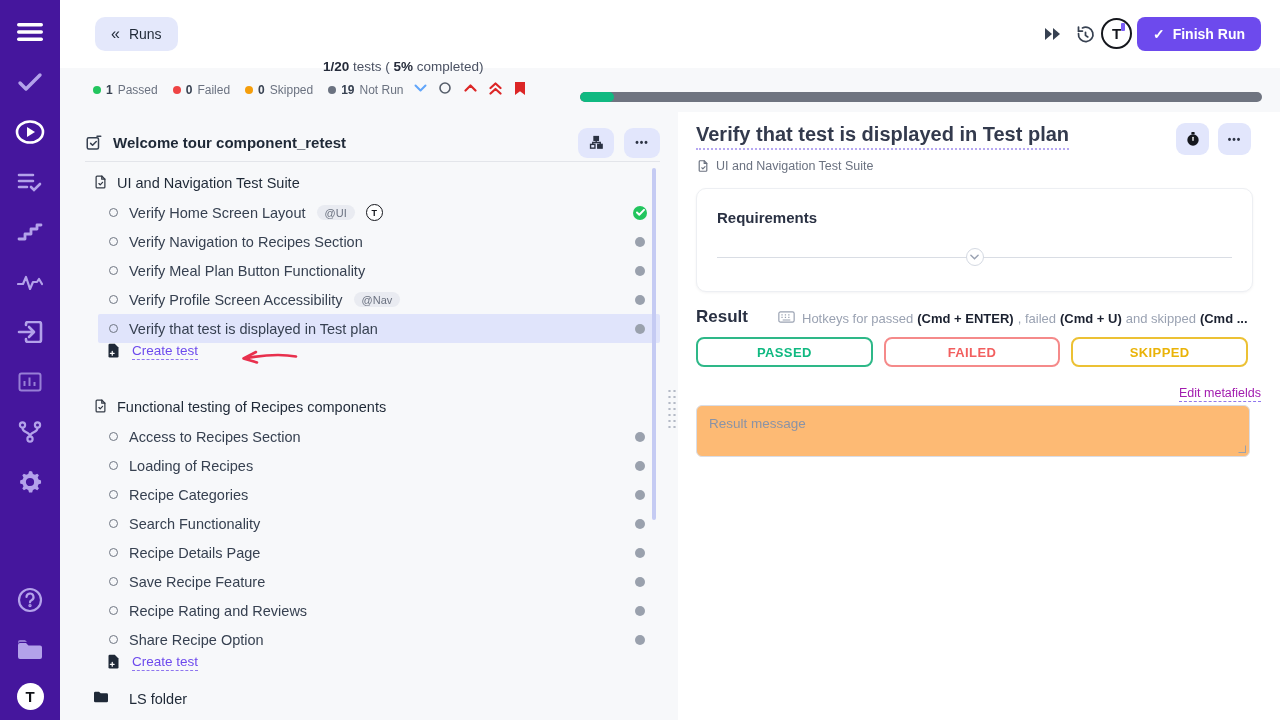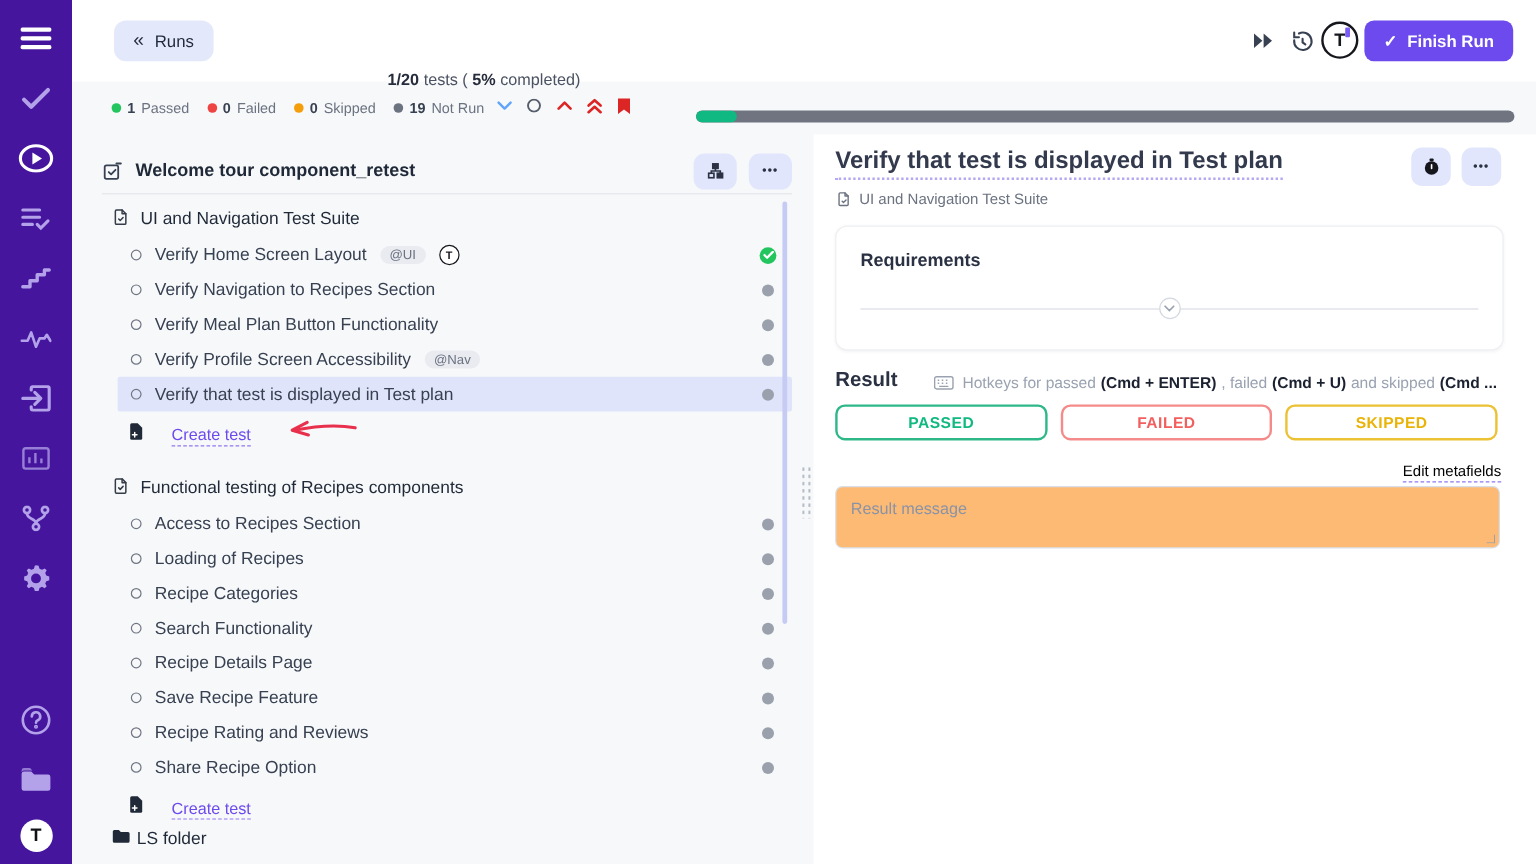--- a/index.html
+++ b/index.html
@@ -46,46 +46,46 @@
   .tree-hr { position:absolute; left:85px; width:575px; top:161px; height:1px; background:#e3e5ea; }
   .tree { position:absolute; left:85px; top:168px; width:575px; bottom:0; overflow:hidden; }
   .s-row { height:30px; display:flex; align-items:center; gap:9px; padding-left:8px; font-size:14.5px; color:#1f2937; cursor:pointer; }
   .t-row { height:29px; margin-left:13px; display:flex; align-items:center; gap:11px; padding-left:11px; font-size:14.5px; color:#374151; position:relative; cursor:pointer; border-radius:2px; }
   .t-row.sel { background:#e0e4fb; }
   .t-circle { width:9px; height:9px; border:1.5px solid #6f7682; border-radius:50%; flex:none; }
   .tag { background:#e9ebf1; color:#6b7280; font-size:11px; padding:1.5px 8px; border-radius:9px; }
   .mini-logo { width:17px; height:17px; border:1.6px solid #14161c; border-radius:50%; background:#fff; display:flex; align-items:center; justify-content:center; font-size:9px; font-weight:900; color:#14161c; }
   .st-dot { position:absolute; right:15px; top:9.5px; width:10px; height:10px; border-radius:50%; background:#9aa1ad; }
   .st-pass { position:absolute; right:13px; top:7.5px; width:14px; height:14px; border-radius:50%; background:#22c55e; display:flex; align-items:center; justify-content:center; }
-  .ct-row { height:29px; margin-left:13px; display:flex; align-items:flex-end; gap:23px; padding-left:9px; position:relative; cursor:pointer; }
+  .ct-row { height:29px; margin-left:13px; display:flex; align-items:flex-start; gap:12px; padding-left:9px; position:relative; cursor:pointer; }
   .ct-row a { font-size:13.5px; color:#6d4aed; text-decoration:none; border-bottom:1.5px dashed #8f76ef; padding-bottom:1px; }
   .ct-row svg.arrow { position:absolute; left:140px; top:6px; }
-  .f-row { height:31px; display:flex; align-items:center; gap:5px; padding-left:8px; font-size:14.5px; color:#1f2937; cursor:pointer; }
+  .f-row { height:31px; display:flex; align-items:center; gap:20px; padding-left:8px; font-size:14.5px; color:#1f2937; cursor:pointer; }
   .partial-badge { background:#e5e7eb; color:#4b5563; font-size:10px; padding:2px 5px; border-radius:7px; transform:translateY(8px); }
   .tree-scrollbar { position:absolute; left:652px; top:168px; width:4px; height:352px; background:#c5cbf3; border-radius:2px; cursor:pointer; }
   .panel-drag { position:absolute; left:667px; top:388px; width:11px; height:44px; background-image:radial-gradient(#b4bac6 1px, rgba(0,0,0,0) 1.2px); background-size:5px 6px; cursor:col-resize; }
 
   
   .detail { position:absolute; left:678px; right:0; top:112px; bottom:0; background:#fff; }
   .d-title { position:absolute; left:18px; top:11px; font-size:20px; font-weight:700; color:#333a4d; }
   .d-title span { border-bottom:2px dotted #b6a8f2; padding-bottom:3px; cursor:pointer; }
   .d-btn-timer { position:absolute; top:11px; right:71px; width:33px; height:32px; }
   .d-btn-more { position:absolute; top:11px; right:29px; width:33px; height:32px; }
   .d-crumb { position:absolute; left:18px; top:47px; display:flex; align-items:center; gap:6px; font-size:12.5px; color:#6b7280; }
   .req-card { position:absolute; left:18px; right:27px; top:76px; height:104px; background:#fff; border:1px solid #edeff3; border-radius:10px; box-shadow:0 1px 3px rgba(16,24,40,.05); }
   .req-title { position:absolute; left:20px; top:20px; font-size:15px; font-weight:700; color:#2a3143; }
   .req-div { position:absolute; left:20px; right:20px; top:68px; height:1px; background:#d9dde4; }
   .req-toggle { position:absolute; left:50%; top:59px; margin-left:-9px; width:18px; height:18px; border:1px solid #d4d9e2; border-radius:50%; background:#fff; display:flex; align-items:center; justify-content:center; cursor:pointer; }
   .res-title { position:absolute; left:18px; top:195px; font-size:17px; font-weight:700; color:#2a3143; }
-  .hotkeys { position:absolute; left:100px; top:199px; right:0; font-size:13px; color:#9aa2b2; white-space:nowrap; overflow:hidden; display:flex; align-items:center; gap:4px; }
+  .hotkeys { position:absolute; left:100px; top:199px; right:0; font-size:13px; color:#9aa2b2; white-space:nowrap; overflow:hidden; display:flex; align-items:flex-start; gap:4px; }
   .hotkeys .b { font-weight:600; color:#1b2130; }
   .hotkeys svg { flex:none; margin-right:3px; }
   .res-buttons { position:absolute; left:18px; right:32px; top:225px; height:30px; display:flex; gap:11px; }
   .res-buttons button { flex:1; background:#fff; border:2px solid; border-radius:8px; font-size:13px; font-weight:700; letter-spacing:.4px; cursor:pointer; font-family:inherit; }
-  .metafields { position:absolute; right:29px; top:274px; font-size:12.5px; color:#000000; text-decoration:none; border-bottom:1.5px dashed #8f76ef; padding-bottom:1px; }
+  .metafields { position:absolute; right:19px; top:274px; font-size:12.5px; color:#a21caf; text-decoration:none; border-bottom:1.5px dashed #8f76ef; padding-bottom:1px; }
   .msg-wrap { position:absolute; left:18px; right:30px; top:293px; height:52px; }
   .msg-wrap textarea { width:100%; height:100%; border:1px solid #d9dde6; border-radius:6px; padding:10px 12px; font-size:13.5px; font-family:inherit; color:#374151; resize:none; background:#fdba74; }
   .msg-wrap textarea::placeholder { color:#8a93a6; }
   .msg-grip { position:absolute; right:4px; bottom:4px; width:8px; height:8px; border-right:1.5px solid #9aa1ad; border-bottom:1.5px solid #9aa1ad; clip-path:polygon(100% 0,100% 100%,0 100%); pointer-events:none; }
   .msg-grip::before { content:""; position:absolute; right:3px; bottom:3px; width:8px; height:8px; border-right:1.5px solid #9aa1ad; border-bottom:1.5px solid #9aa1ad; clip-path:polygon(100% 0,100% 100%,0 100%); }
 </style>
 </head>
 <body>
 
 <nav class="sidebar">

